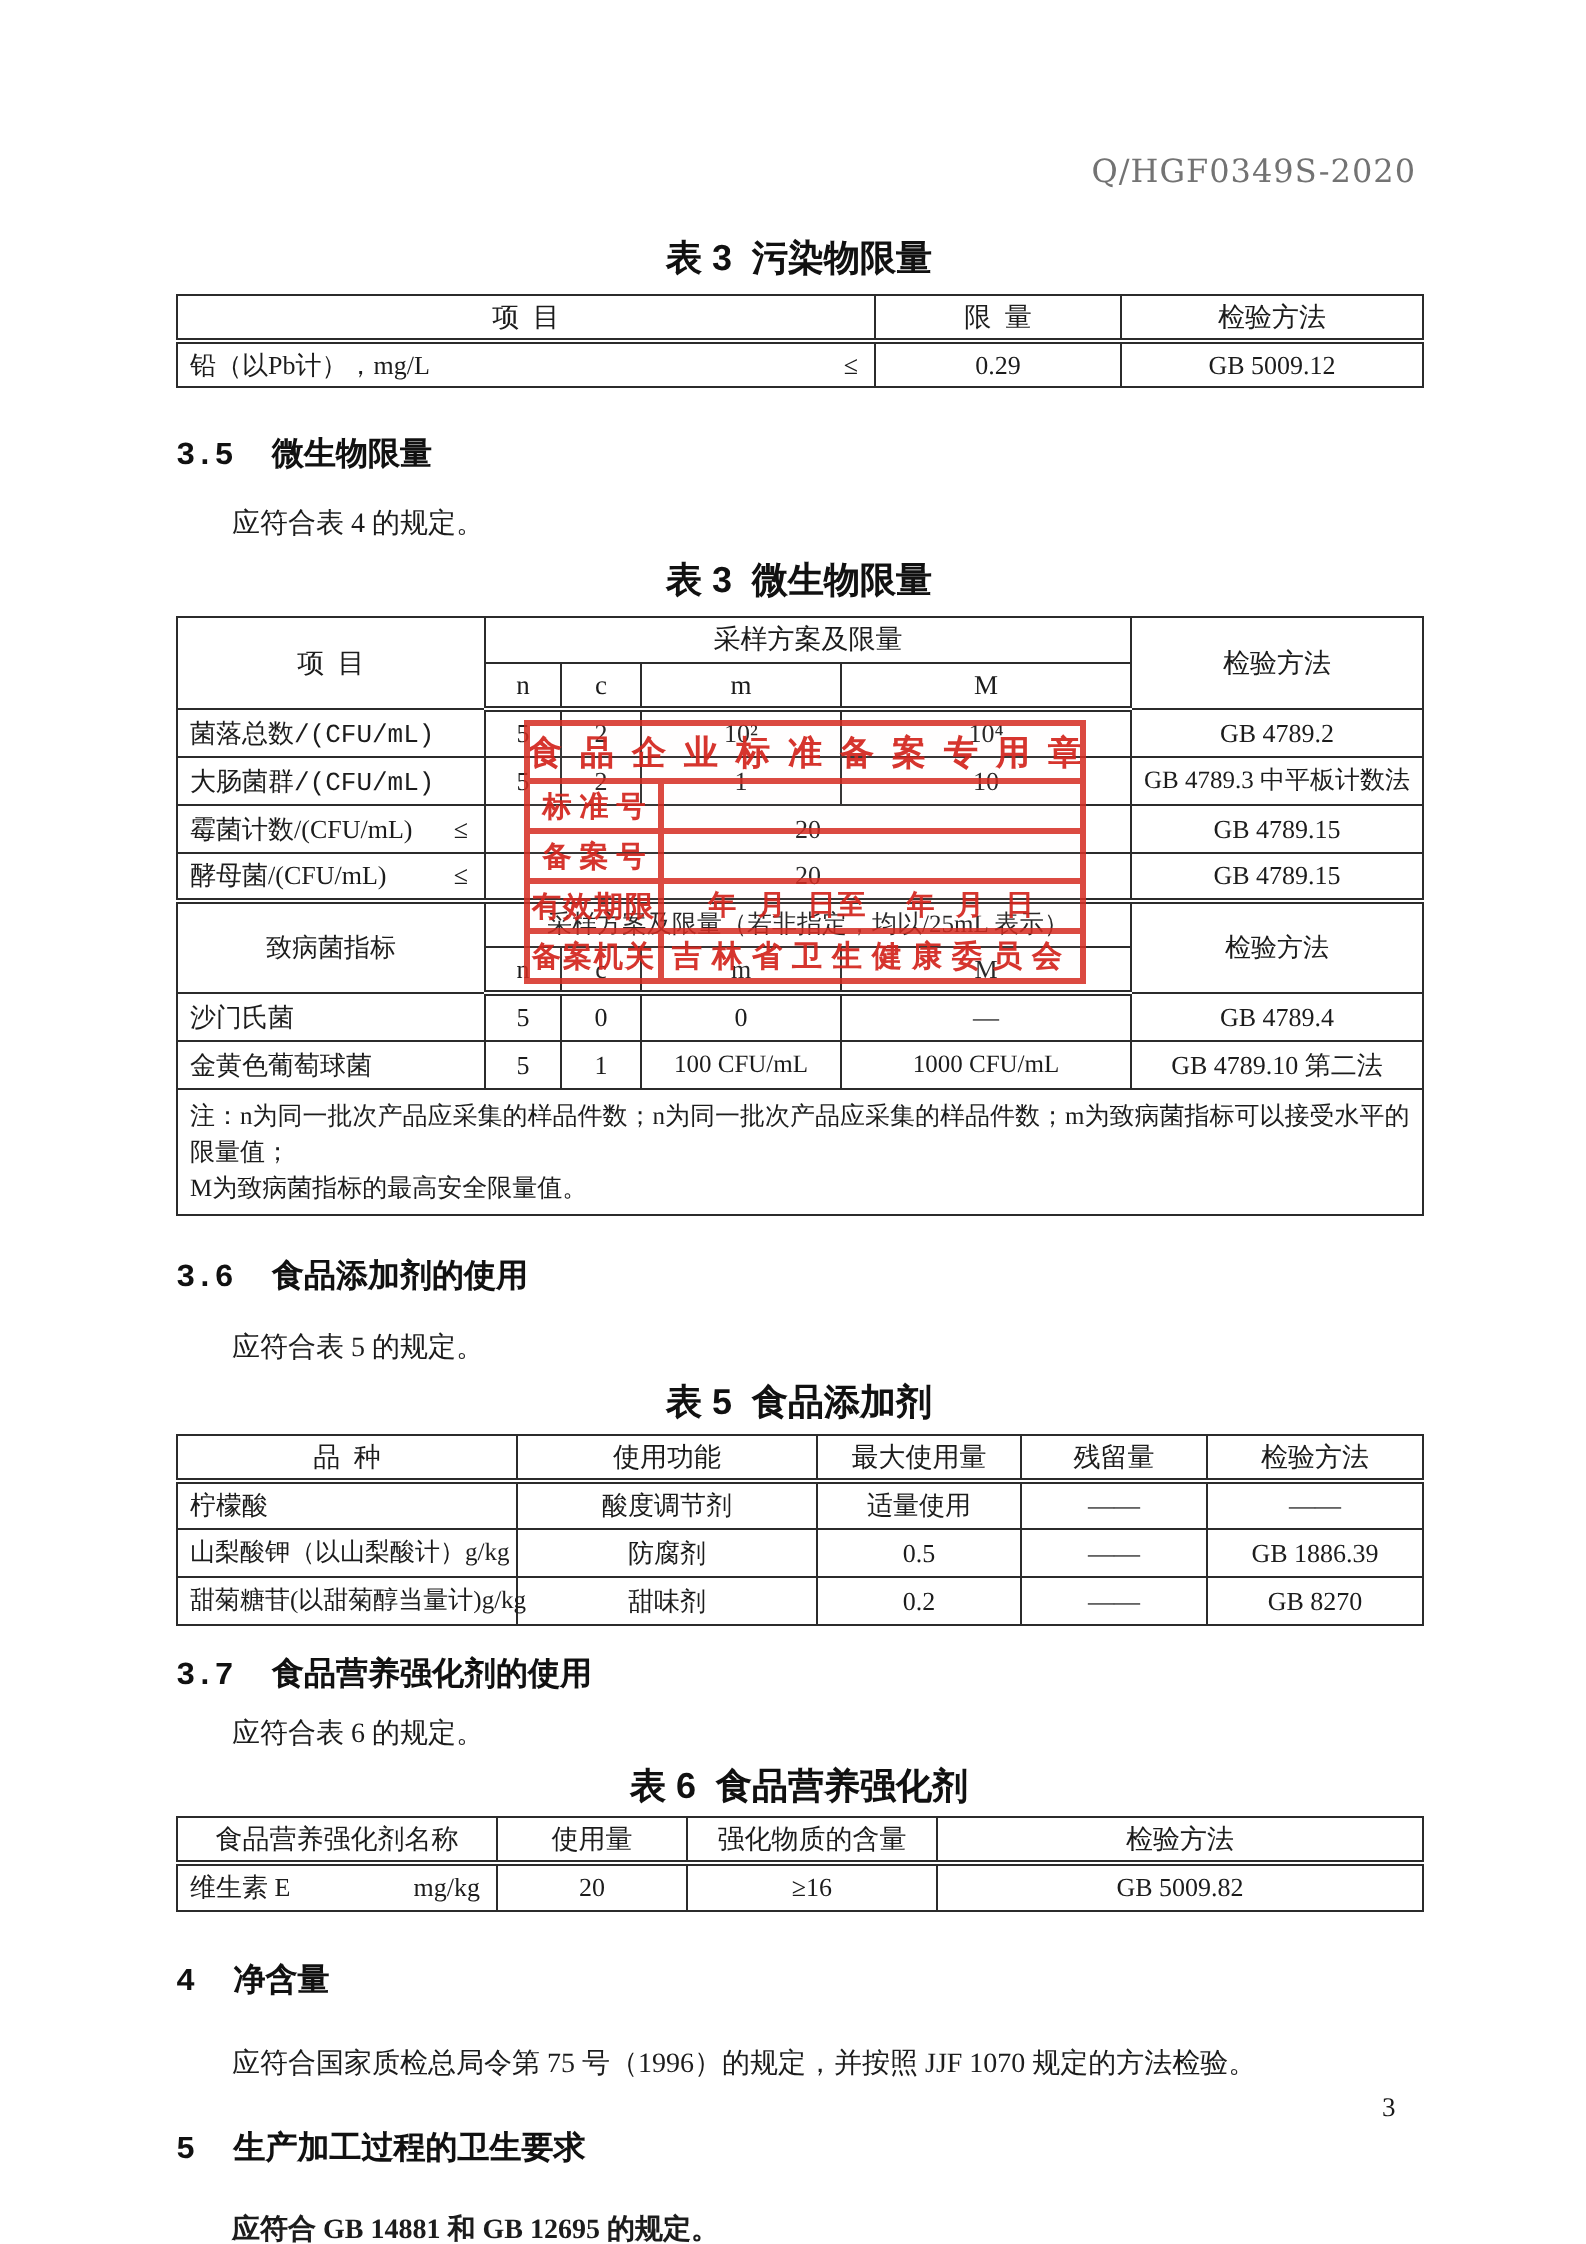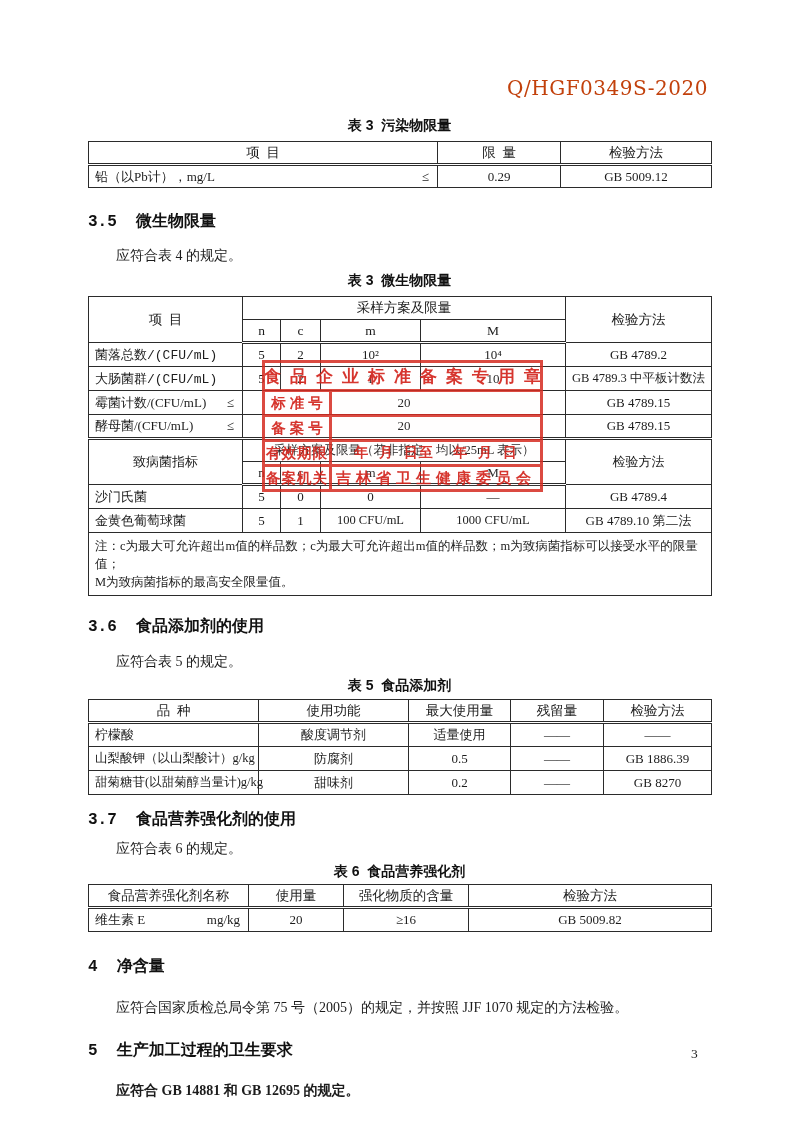--- a/index.html
+++ b/index.html
@@ -5,27 +5,27 @@
   * { margin:0; padding:0; box-sizing:border-box; }
   html,body { background:#9a9a9a; }
   .page {
     position:relative; width:793px; height:1122px; margin:0 auto;
     background:#ffffff; color:#1a1a1a;
     font-family:"Liberation Serif", serif;
     overflow:hidden;
   }
   .doc-header {
     position:absolute; top:76px; right:85px;
-    font-size:20px; letter-spacing:.5px; color:#c2410c;
+    font-size:16px; letter-spacing:.5px; color:#737373;
     font-family:"DejaVu Serif", serif;
   }
   .content { position:absolute; left:88px; top:110px; width:623px; }
   .caption {
     text-align:center; font-family:"Liberation Sans", sans-serif;
-    font-weight:bold; font-size:14px; white-space:pre; color:#111;
+    font-weight:bold; font-size:18px; white-space:pre; color:#111;
   }
   .heading {
     font-family:Liberation Mono, monospace; font-weight:bold;
     font-size:16px; white-space:pre; color:#111;
   }
   .para { font-size:14px; text-indent:28px; white-space:pre-wrap; color:#1c1c1c; }
   table { border-collapse:collapse; table-layout:fixed; width:623px; }
   table, td { border:1px solid #2b2b2b; }
   table { border-width:1.5px; }
   td {
@@ -187,21 +187,21 @@
       <tr class="t4row">
         <td class="left">金黄色葡萄球菌</td>
         <td>5</td>
         <td>1</td>
         <td class="small">100 CFU/mL</td>
         <td class="small">1000 CFU/mL</td>
         <td>GB 4789.10 第二法</td>
       </tr>
       <tr>
         <td colspan="6" class="note">
-          <div>注：c为最大可允许超出m值的样品数；c为最大可允许超出m值的样品数；m为致病菌指标可以接受水平的限量值；</div>
+          <div>注：n为同一批次产品应采集的样品件数；n为同一批次产品应采集的样品件数；m为致病菌指标可以接受水平的限量值；</div>
           <div>M为致病菌指标的最高安全限量值。</div>
         </td>
       </tr>
     </tbody>
       </table>
 
     <div class="heading" style="margin-top:20px;">3.6  食品添加剂的使用</div>
     <div class="para" style="margin-top:16px;">应符合表 5 的规定。</div>
 
     <div class="caption" style="margin-top:6px;">表 5  食品添加剂</div>
@@ -286,21 +286,21 @@
         </div>
             </td>
         <td>20</td>
         <td>≥16</td>
         <td>GB 5009.82</td>
       </tr>
     </tbody>
       </table>
 
     <div class="heading" style="margin-top:24px;">4  净含量</div>
-    <div class="para" style="margin-top:22px;">应符合国家质检总局令第 75 号（2005）的规定，并按照 JJF 1070 规定的方法检验。</div>
+    <div class="para" style="margin-top:22px;">应符合国家质检总局令第 75 号（1996）的规定，并按照 JJF 1070 规定的方法检验。</div>
 
     <div class="heading" style="margin-top:23px;">5  生产加工过程的卫生要求</div>
     <div class="para" style="margin-top:21px;font-weight:bold;">应符合 GB 14881 和 GB 12695 的规定。</div>
 
   </div>
 
   <div class="stamp">
     <div class="stamp-title">食品企业标准备案专用章</div>
     <div class="stamp-row">
       <div class="stamp-label" style="letter-spacing:4px;padding-left:4px;">标准号</div>

